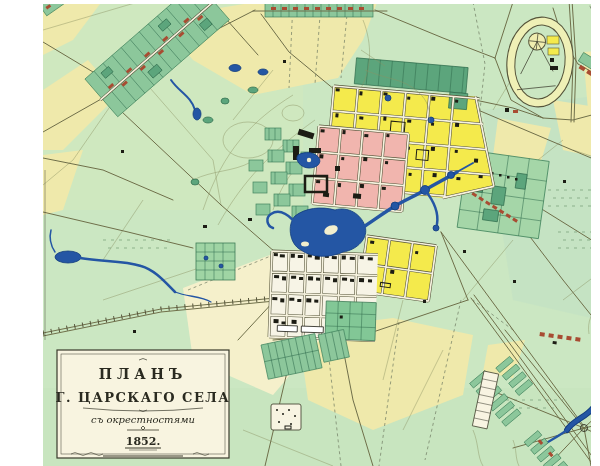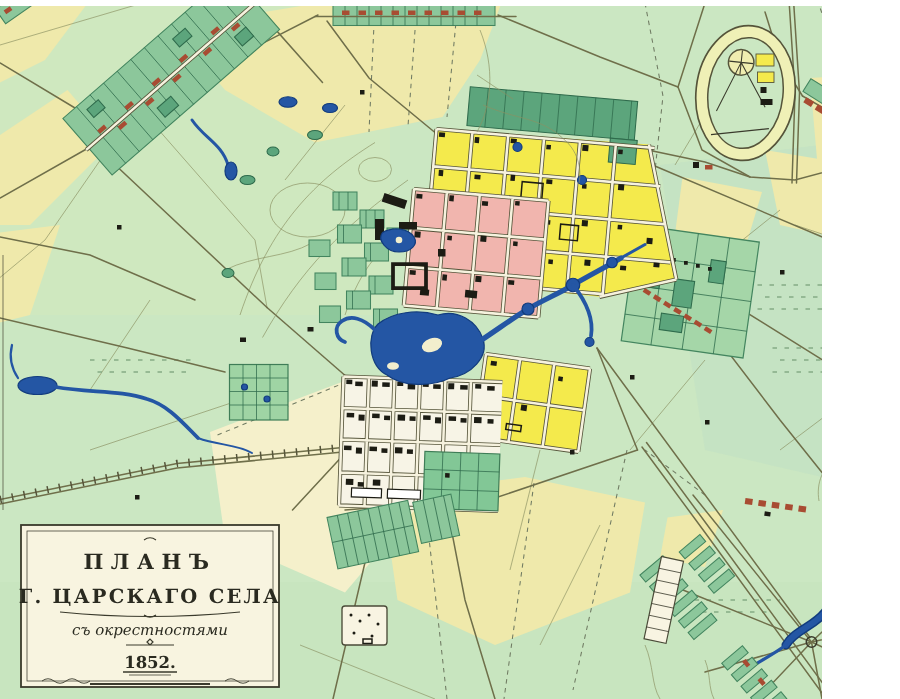--- a/index.html
+++ b/index.html
@@ -1,16 +1,16 @@
 <!DOCTYPE html>
 <html style="--paper: #ffffff; --field_green: #cbe7c2; --field_green_dark: #b9ddc6; --field_yellow: #efe9ab; --field_cream: #f5f0cb; --block_yellow: #f4ea4c; --block_pink: #f1b5ae; --parcel_green: #8cc79b; --parcel_green_dark: #5ca57c; --water: #2456a4; --water_dark: #123c7e; --road: #6f6f4a; --building_black: #1c1c14; --building_red: #a84c32; --cartouche_bg: #f8f4e0; --ink: #2a2a20;"><head>
 <meta charset="utf-8">
 <style>
   html,body{margin:0;padding:0;background:#ffffff;}
-  .stage{width:548px;height:466px;position:relative;overflow:hidden;background:var(--paper);}
+  .stage{width:548px;height:466px;position:relative;overflow:hidden;background:var(--paper);padding-left:43px;}
   svg{display:block;}
   text{font-family:"DejaVu Serif","Liberation Serif",serif;fill:var(--ink);}
   .water{fill:var(--water);stroke:var(--water_dark);stroke-width:.8;}
   .wline{stroke:var(--water);fill:none;stroke-linecap:round;}
   .wlined{stroke:var(--water_dark);fill:none;stroke-linecap:round;}
   .road{stroke:var(--road);stroke-width:1;fill:none;stroke-linecap:round;}
   .faint{stroke:#8b9162;stroke-width:.6;fill:none;opacity:.75;}
   .dash{stroke:#6f7a62;stroke-width:.7;fill:none;stroke-dasharray:3 3;}
   .marsh{stroke:#7fa57f;stroke-width:.9;fill:none;stroke-dasharray:3 5;opacity:.9;}
   .yellow{fill:var(--field_yellow);}

